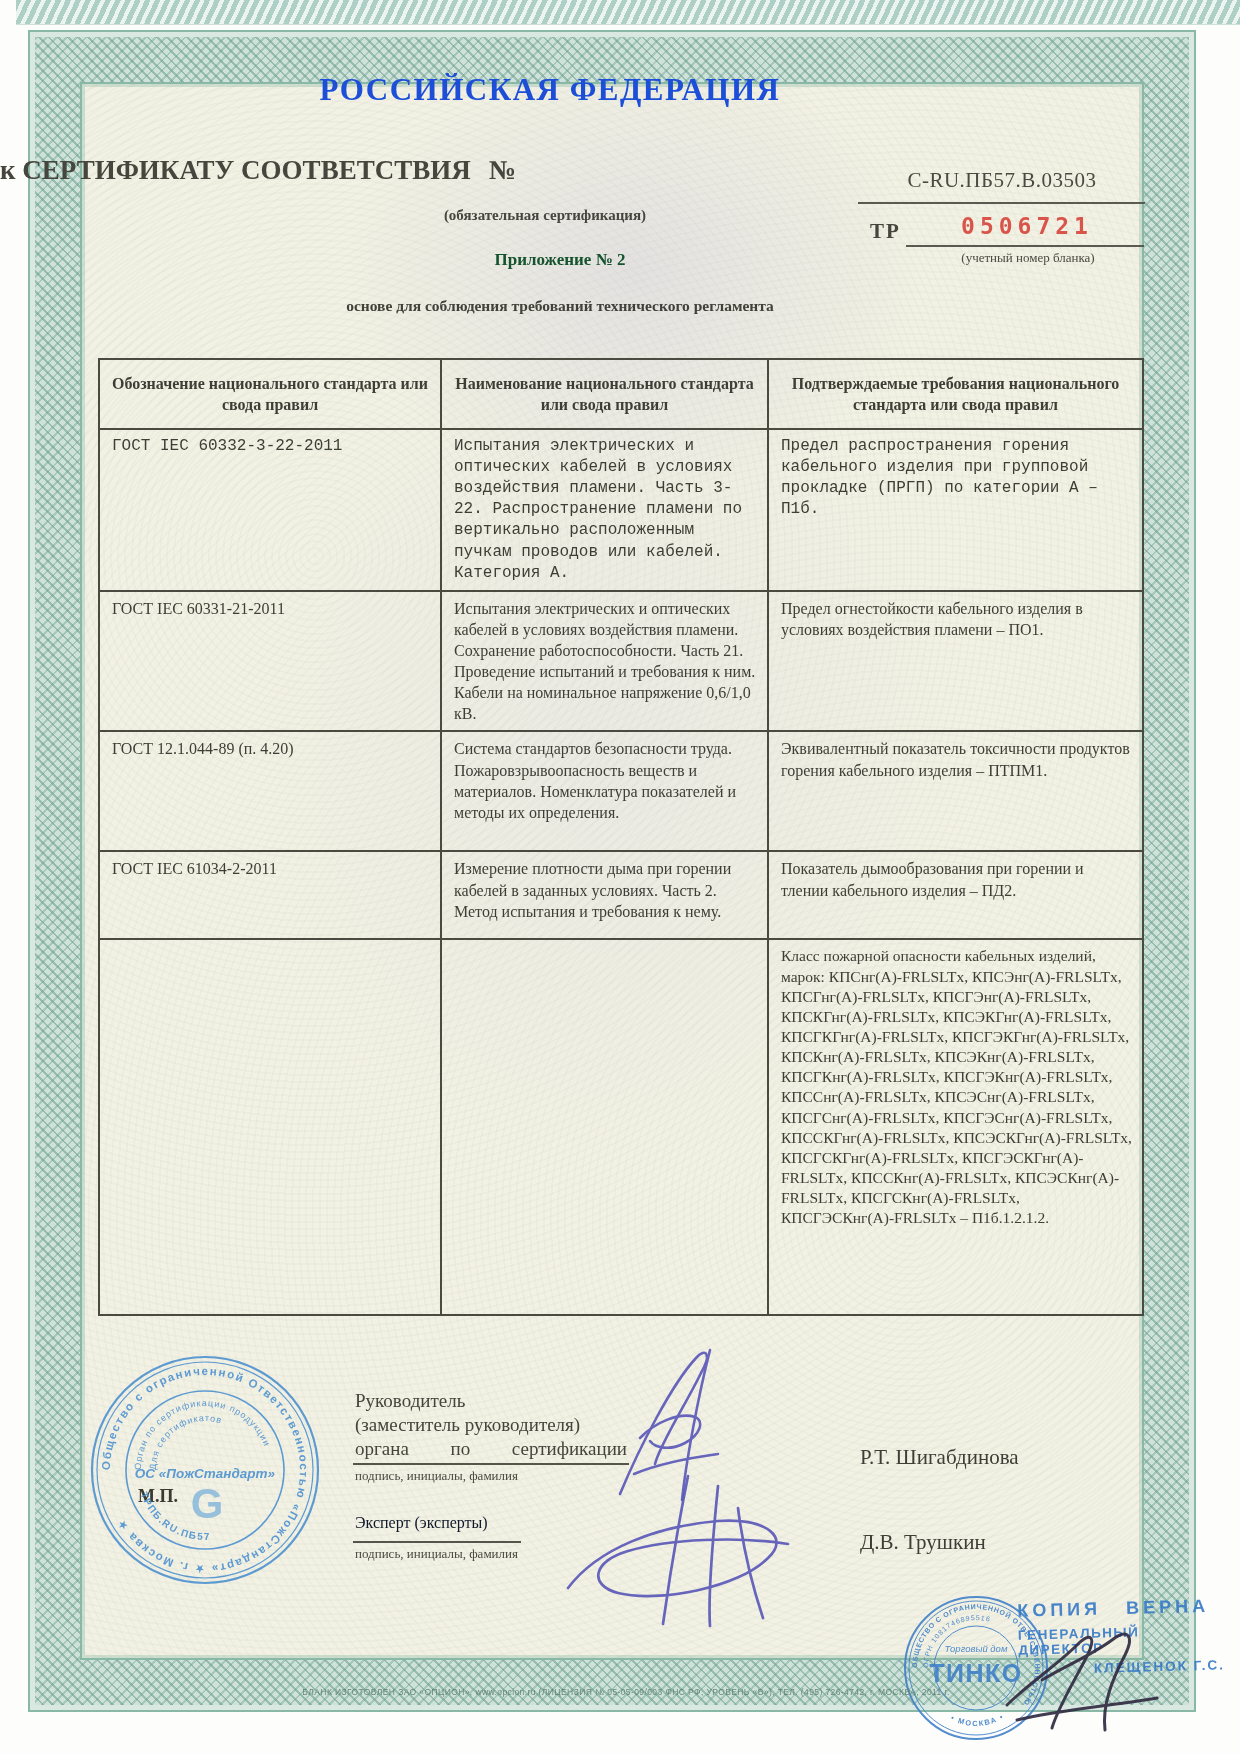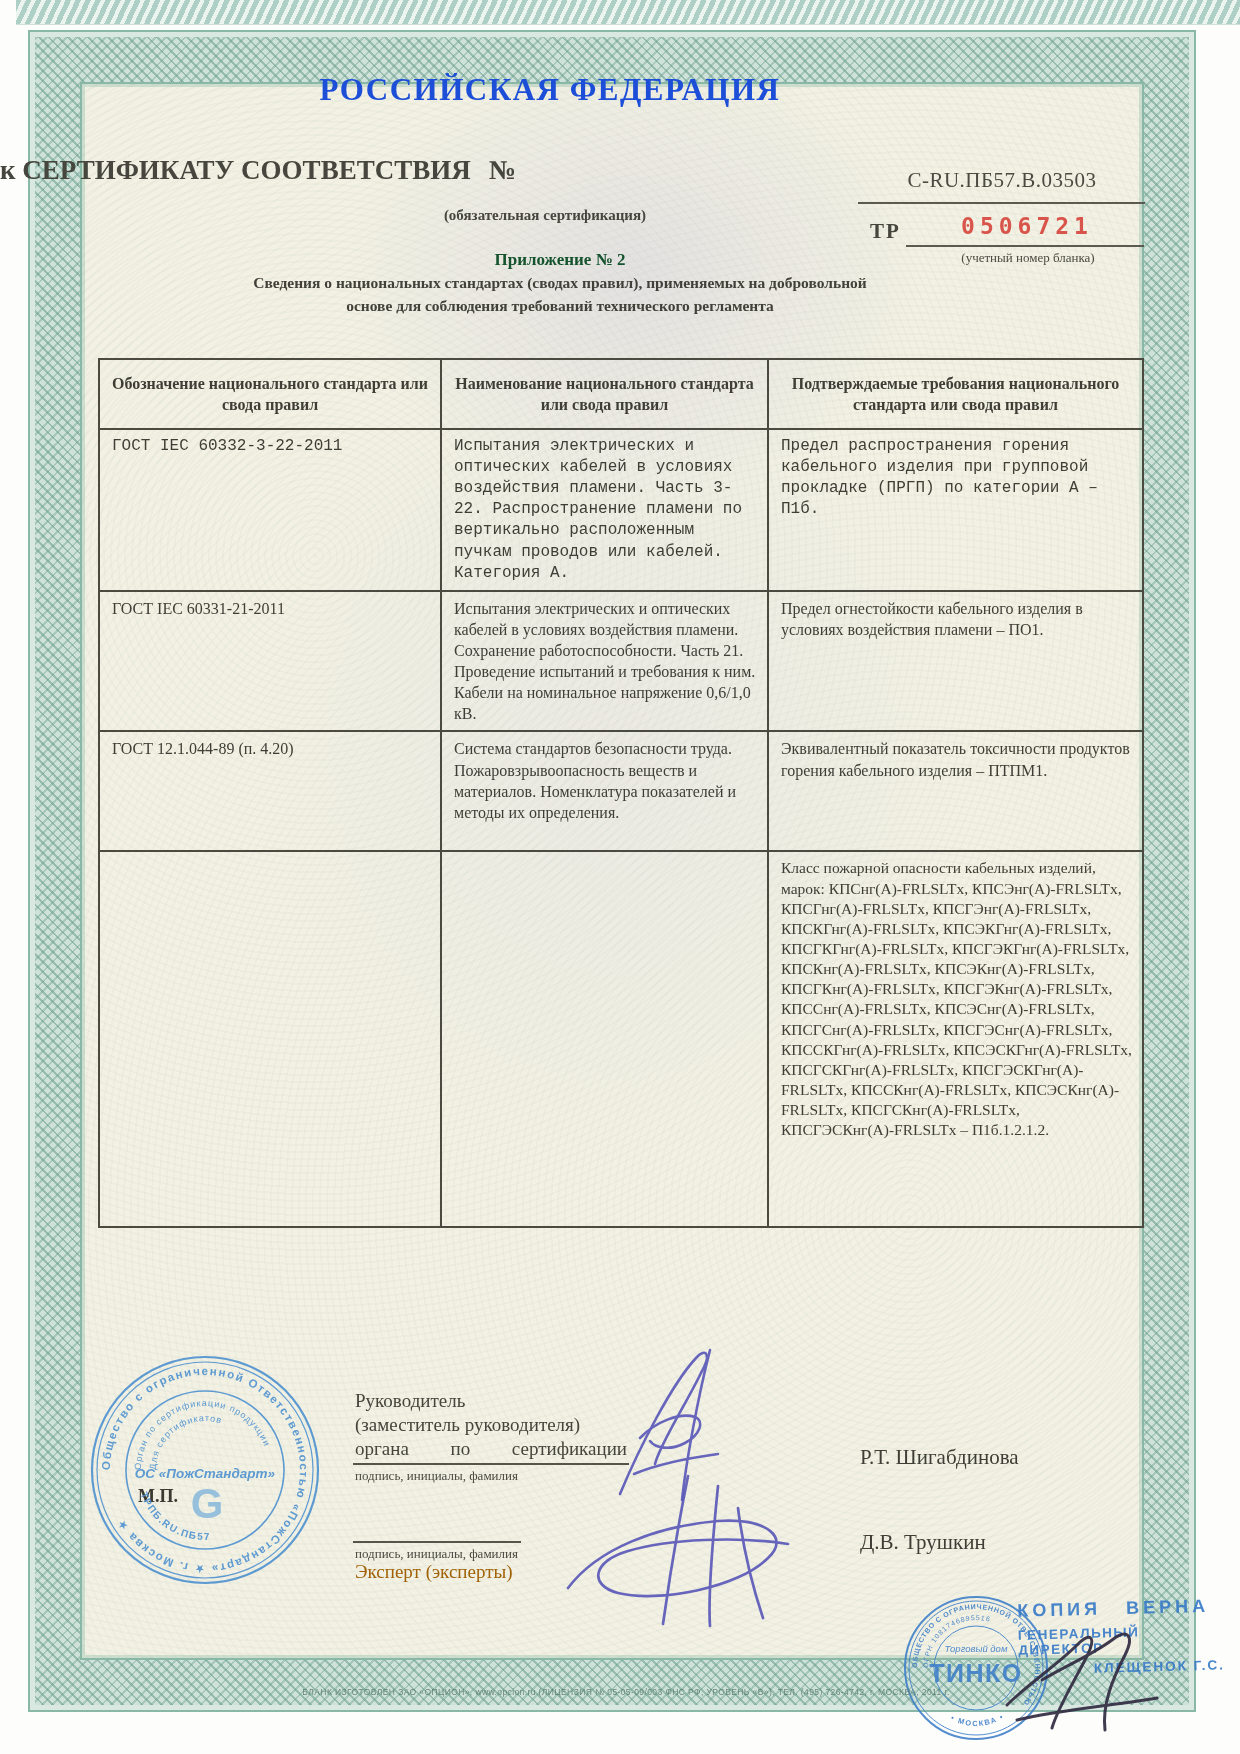--- a/index.html
+++ b/index.html
@@ -53,21 +53,21 @@
     font-size:16px; line-height:1.32; color:#3e3e36; text-align:left; font-weight:normal; }
   table.std th { text-align:center; font-weight:bold; vertical-align:middle; padding:4px 8px; }
   tr.hrow { height:70px; } tr.r0 { height:112px;font-family:Liberation Mono, monospace; } tr.r1 { height:130px; } tr.r2 { height:120px; } tr.r3 { height:88px; }
   tr.r4 { height:376px; } tr.r4 td { font-size:15.5px; line-height:1.3; }
 
   .role1 { left:355px; top:1390px; font-size:19px; color:#45453d; }
   .role2 { left:355px; top:1414px; font-size:19px; color:#45453d; }
   .role3 { left:355px; top:1438px; width:272px; font-size:19px; color:#45453d; text-align:justify; text-align-last:justify; }
   .head-underline { left:353px; top:1463px; width:276px; height:1.5px; background:#55554b; }
   .head-caption { left:355px; top:1468px; font-size:13px; color:#4a4a42; }
-  .expert-role { left:355px; top:1514px; font-size:19px; color:#a16207;margin-top:47px; }
+  .expert-role { left:355px; top:1514px; font-size:16px; color:#0f172a; }
   .expert-underline { left:353px; top:1541px; width:168px; height:1.5px; background:#55554b; }
   .expert-caption { left:355px; top:1546px; font-size:13px; color:#4a4a42; }
   .head-name { left:860px; top:1445px; font-size:21px; color:#3e3e36; }
   .expert-name { left:860px; top:1530px; font-size:21px; color:#3e3e36; }
   .mp-label { left:138px; top:1486px; font-size:18px; font-weight:bold; color:#3a3a33; }
 
   .sig { position:absolute; pointer-events:none; }
   .stamp { position:absolute; opacity:.88; }
 
   .copy-stamp { left:1018px; top:1598px; width:210px; color:#3a7cc8; transform:rotate(-1.5deg);
@@ -100,21 +100,20 @@
       <span>к СЕРТИФИКАТУ СООТВЕТСТВИЯ</span><span class="nsign">№</span>
     </div>
     <div class="abs cert-number">C-RU.ПБ57.В.03503</div>
     <div class="abs cert-underline"></div>
     <div class="abs mandatory-note">(обязательная сертификация)</div>
     <div class="abs tr-label">ТР</div>
     <div class="abs blank-number">0506721</div>
     <div class="abs tr-underline"></div>
     <div class="abs blank-caption">(учетный номер бланка)</div>
     <div class="abs appendix-no">Приложение № 2</div>
-    <div class="abs subtitle1">Сведения о национальных стандартах (сводах правил), применяемых на добровольной</div>
     <div class="abs subtitle2">основе для соблюдения требований технического регламента</div>
 
     <table class="std">
       <colgroup>
           <col class="c1">
           <col class="c2">
           <col class="c3">
         </colgroup>
       <tbody>
           <tr class="hrow">
@@ -130,20 +129,25 @@
       <tr class="r1">
         <td>ГОСТ IEC 60331-21-2011</td>
         <td>Испытания электрических и оптических кабелей в условиях воздействия пламени. Сохранение работоспособности. Часть 21. Проведение испытаний и требования к ним. Кабели на номинальное напряжение 0,6/1,0 кВ.</td>
         <td>Предел огнестойкости кабельного изделия в условиях воздействия пламени – ПО1.</td>
       </tr>
       <tr class="r2">
         <td>ГОСТ 12.1.044-89 (п. 4.20)</td>
         <td>Система стандартов безопасности труда. Пожаровзрывоопасность веществ и материалов. Номенклатура показателей и методы их определения.</td>
         <td>Эквивалентный показатель токсичности продуктов горения кабельного изделия – ПТПМ1.</td>
       </tr>
+      <tr class="r3">
+        <td>ГОСТ IEC 61034-2-2011</td>
+        <td>Измерение плотности дыма при горении кабелей в заданных условиях. Часть 2. Метод испытания и требования к нему.</td>
+        <td>Показатель дымообразования при горении и тлении кабельного изделия – ПД2.</td>
+      </tr>
       <tr class="r4">
         <td></td>
         <td></td>
         <td>Класс пожарной опасности кабельных изделий, марок: КПСнг(А)-FRLSLTx, КПСЭнг(А)-FRLSLTx, КПСГнг(А)-FRLSLTx, КПСГЭнг(А)-FRLSLTx, КПСКГнг(А)-FRLSLTx, КПСЭКГнг(А)-FRLSLTx, КПСГКГнг(А)-FRLSLTx, КПСГЭКГнг(А)-FRLSLTx, КПСКнг(А)-FRLSLTx, КПСЭКнг(А)-FRLSLTx, КПСГКнг(А)-FRLSLTx, КПСГЭКнг(А)-FRLSLTx, КПССнг(А)-FRLSLTx, КПСЭСнг(А)-FRLSLTx, КПСГСнг(А)-FRLSLTx, КПСГЭСнг(А)-FRLSLTx, КПССКГнг(А)-FRLSLTx, КПСЭСКГнг(А)-FRLSLTx, КПСГСКГнг(А)-FRLSLTx, КПСГЭСКГнг(А)-FRLSLTx, КПССКнг(А)-FRLSLTx, КПСЭСКнг(А)-FRLSLTx, КПСГСКнг(А)-FRLSLTx, КПСГЭСКнг(А)-FRLSLTx – П1б.1.2.1.2.</td>
       </tr>
     </tbody>
       </table>
 
     <div class="abs role1">Руководитель</div>
     <div class="abs role2">(заместитель руководителя)</div>

